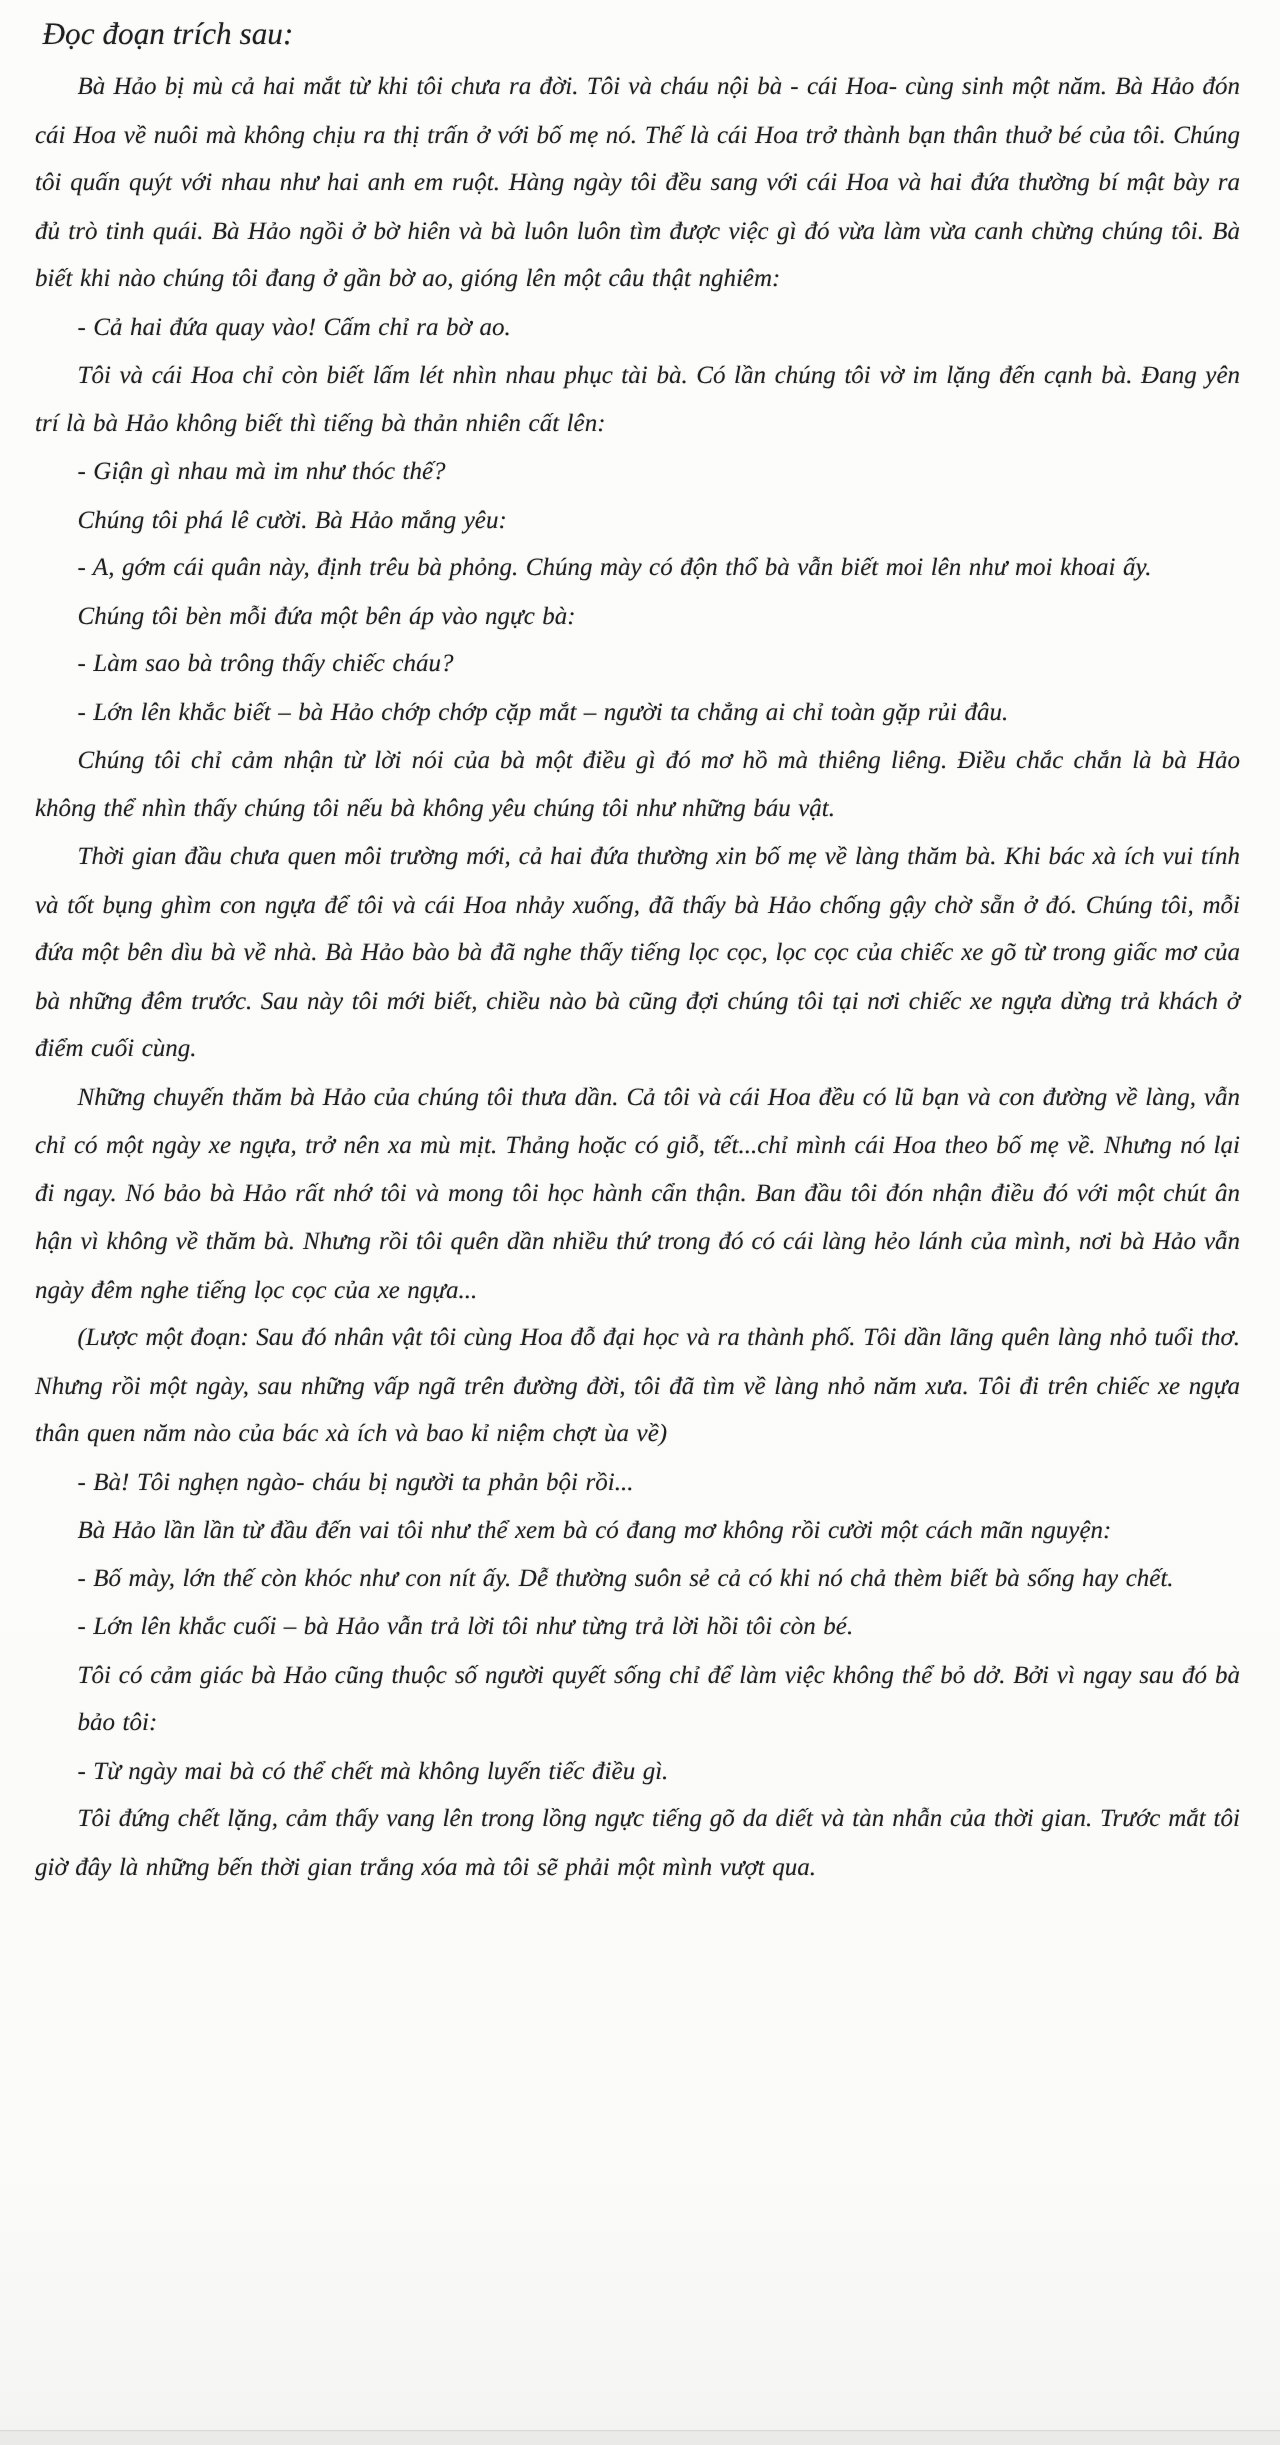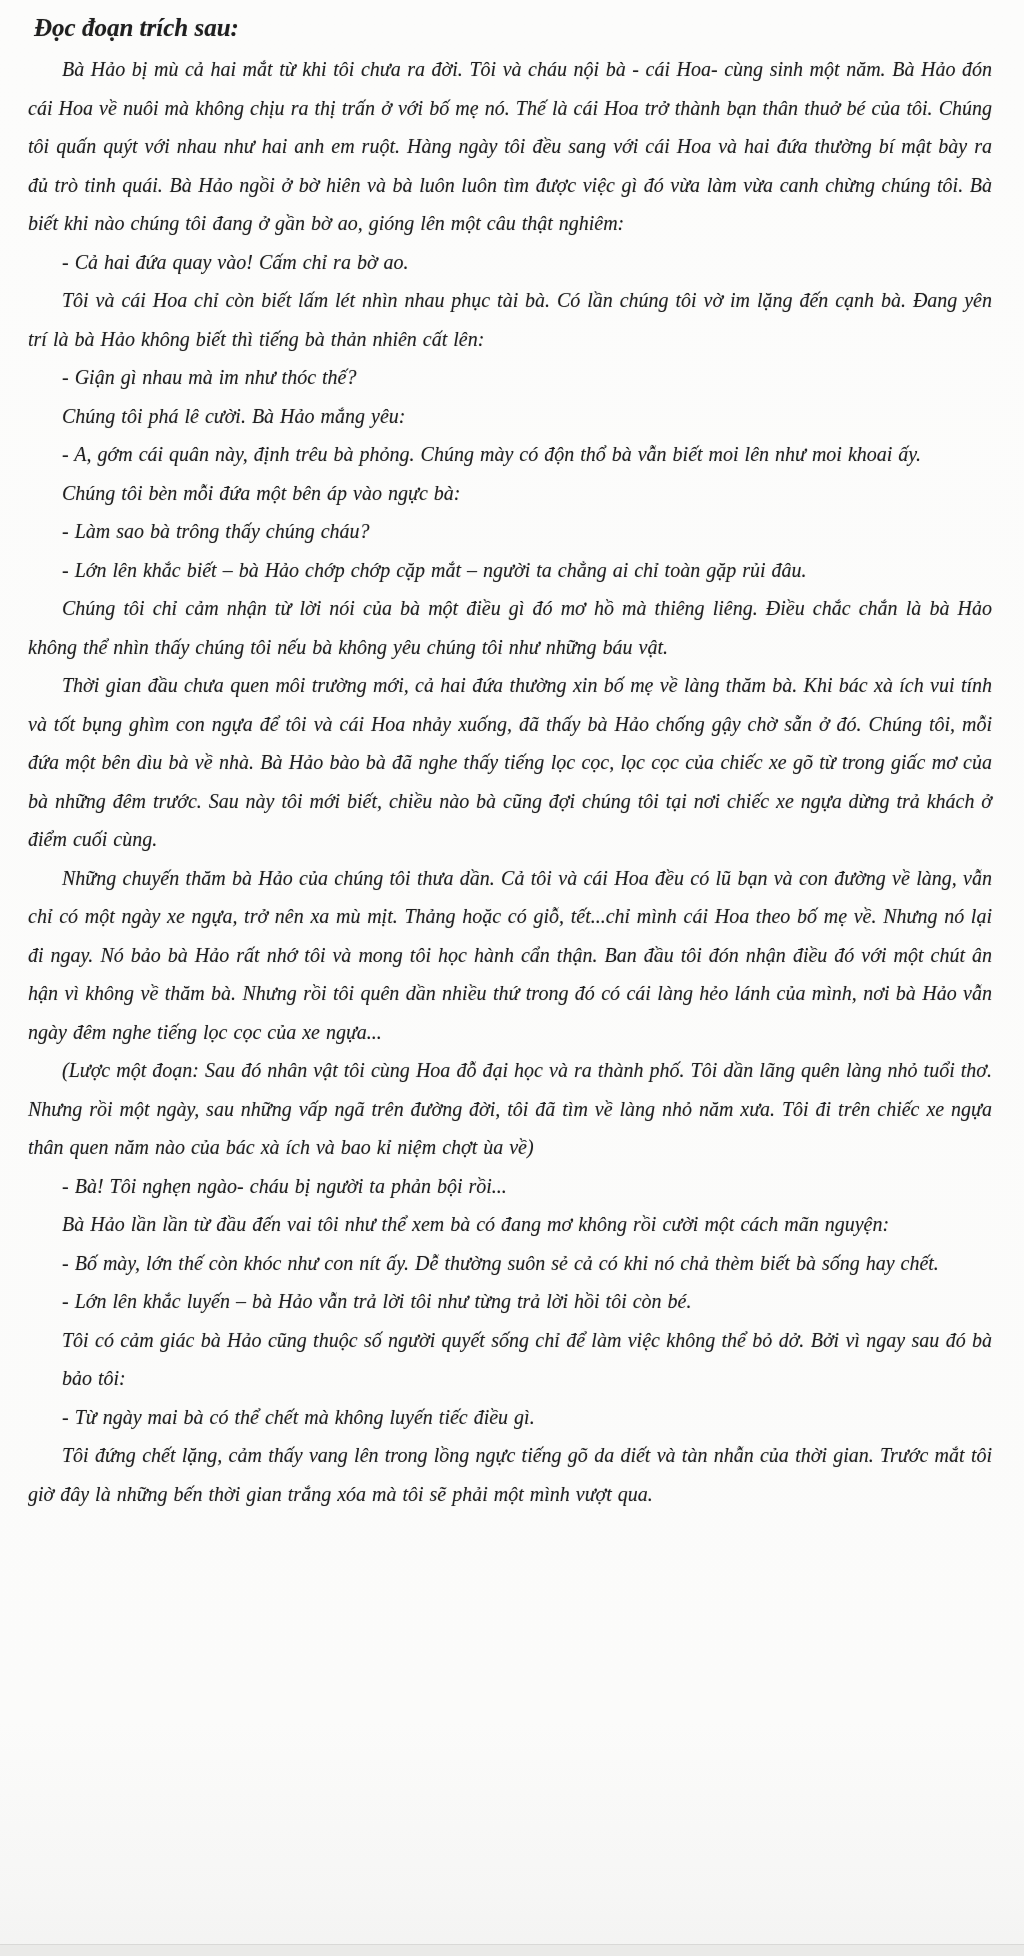--- a/index.html
+++ b/index.html
@@ -14,21 +14,21 @@
   .page {
     position: relative;
     width: 1024px;
     height: 1956px;
     box-sizing: border-box;
     padding: 8px 32px 0 28px;
     color: #1f1f1f;
   }
   .heading {
     font-size: 25px;
-    font-weight: bold;
+    font-weight: normal;
     font-style: italic;
     margin: 0 0 2px 6px;
     line-height: 40px;
     text-shadow: 0 0 1px rgba(30,30,30,0.35);
   }
   .doc-body {
     text-align: justify;
     text-justify: inter-word;
   }
   .para {
@@ -55,28 +55,28 @@
 <div class="page">
   <h1 class="heading">Đọc đoạn trích sau:</h1>
   <div class="doc-body">
       <p class="para para-indent">Bà Hảo bị mù cả hai mắt từ khi tôi chưa ra đời. Tôi và cháu nội bà - cái Hoa- cùng sinh một năm. Bà Hảo đón cái Hoa về nuôi mà không chịu ra thị trấn ở với bố mẹ nó. Thế là cái Hoa trở thành bạn thân thuở bé của tôi. Chúng tôi quấn quýt với nhau như hai anh em ruột. Hàng ngày tôi đều sang với cái Hoa và hai đứa thường bí mật bày ra đủ trò tinh quái. Bà Hảo ngồi ở bờ hiên và bà luôn luôn tìm được việc gì đó vừa làm vừa canh chừng chúng tôi. Bà biết khi nào chúng tôi đang ở gần bờ ao, gióng lên một câu thật nghiêm:</p>
       <p class="para para-indent">- Cả hai đứa quay vào! Cấm chỉ ra bờ ao.</p>
       <p class="para para-indent">Tôi và cái Hoa chỉ còn biết lấm lét nhìn nhau phục tài bà. Có lần chúng tôi vờ im lặng đến cạnh bà. Đang yên trí là bà Hảo không biết thì tiếng bà thản nhiên cất lên:</p>
       <p class="para para-indent">- Giận gì nhau mà im như thóc thế?</p>
       <p class="para para-indent">Chúng tôi phá lê cười. Bà Hảo mắng yêu:</p>
       <p class="para para-indent">- A, gớm cái quân này, định trêu bà phỏng. Chúng mày có độn thổ bà vẫn biết moi lên như moi khoai ấy.</p>
       <p class="para para-indent">Chúng tôi bèn mỗi đứa một bên áp vào ngực bà:</p>
-      <p class="para para-indent">- Làm sao bà trông thấy chúng cháu?</p>
+      <p class="para para-indent">- Làm sao bà trông thấy chiếc cháu?</p>
       <p class="para para-indent">- Lớn lên khắc biết – bà Hảo chớp chớp cặp mắt – người ta chẳng ai chỉ toàn gặp rủi đâu.</p>
       <p class="para para-indent">Chúng tôi chỉ cảm nhận từ lời nói của bà một điều gì đó mơ hồ mà thiêng liêng. Điều chắc chắn là bà Hảo không thể nhìn thấy chúng tôi nếu bà không yêu chúng tôi như những báu vật.</p>
       <p class="para para-indent">Thời gian đầu chưa quen môi trường mới, cả hai đứa thường xin bố mẹ về làng thăm bà. Khi bác xà ích vui tính và tốt bụng ghìm con ngựa để tôi và cái Hoa nhảy xuống, đã thấy bà Hảo chống gậy chờ sẵn ở đó. Chúng tôi, mỗi đứa một bên dìu bà về nhà. Bà Hảo bào bà đã nghe thấy tiếng lọc cọc, lọc cọc của chiếc xe gõ từ trong giấc mơ của bà những đêm trước. Sau này tôi mới biết, chiều nào bà cũng đợi chúng tôi tại nơi chiếc xe ngựa dừng trả khách ở điểm cuối cùng.</p>
       <p class="para para-indent">Những chuyến thăm bà Hảo của chúng tôi thưa dần. Cả tôi và cái Hoa đều có lũ bạn và con đường về làng, vẫn chỉ có một ngày xe ngựa, trở nên xa mù mịt. Thảng hoặc có giỗ, tết...chỉ mình cái Hoa theo bố mẹ về. Nhưng nó lại đi ngay. Nó bảo bà Hảo rất nhớ tôi và mong tôi học hành cẩn thận. Ban đầu tôi đón nhận điều đó với một chút ân hận vì không về thăm bà. Nhưng rồi tôi quên dần nhiều thứ trong đó có cái làng hẻo lánh của mình, nơi bà Hảo vẫn ngày đêm nghe tiếng lọc cọc của xe ngựa...</p>
       <p class="para para-indent">(Lược một đoạn: Sau đó nhân vật tôi cùng Hoa đỗ đại học và ra thành phố. Tôi dần lãng quên làng nhỏ tuổi thơ. Nhưng rồi một ngày, sau những vấp ngã trên đường đời, tôi đã tìm về làng nhỏ năm xưa. Tôi đi trên chiếc xe ngựa thân quen năm nào của bác xà ích và bao kỉ niệm chợt ùa về)</p>
       <p class="para para-indent">- Bà! Tôi nghẹn ngào- cháu bị người ta phản bội rồi...</p>
       <p class="para para-indent">Bà Hảo lần lần từ đầu đến vai tôi như thể xem bà có đang mơ không rồi cười một cách mãn nguyện:</p>
       <p class="para para-indent">- Bố mày, lớn thế còn khóc như con nít ấy. Dễ thường suôn sẻ cả có khi nó chả thèm biết bà sống hay chết.</p>
-      <p class="para para-indent">- Lớn lên khắc luyến – bà Hảo vẫn trả lời tôi như từng trả lời hồi tôi còn bé.</p>
+      <p class="para para-indent">- Lớn lên khắc cuối – bà Hảo vẫn trả lời tôi như từng trả lời hồi tôi còn bé.</p>
       <p class="para para-block">Tôi có cảm giác bà Hảo cũng thuộc số người quyết sống chỉ để làm việc không thể bỏ dở. Bởi vì ngay sau đó bà bảo tôi:</p>
       <p class="para para-indent">- Từ ngày mai bà có thể chết mà không luyến tiếc điều gì.</p>
       <p class="para para-indent">Tôi đứng chết lặng, cảm thấy vang lên trong lồng ngực tiếng gõ da diết và tàn nhẫn của thời gian. Trước mắt tôi giờ đây là những bến thời gian trắng xóa mà tôi sẽ phải một mình vượt qua.</p>
     </div>
   <div class="bottom-edge"></div>
 </div>
 
 </body></html>

